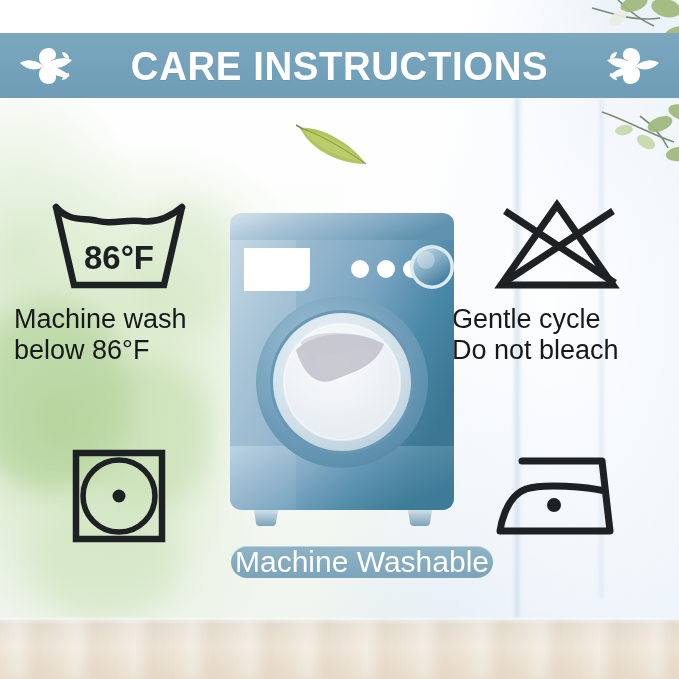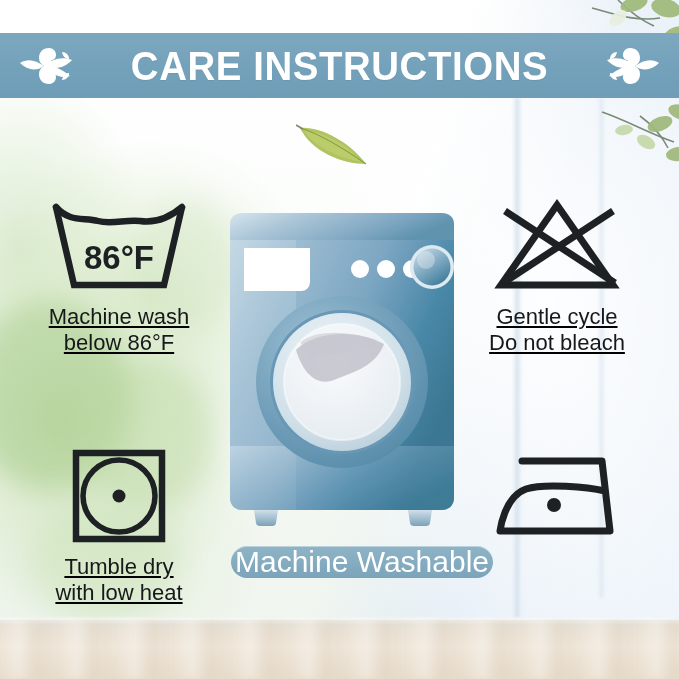--- a/index.html
+++ b/index.html
@@ -131,32 +131,30 @@
   .float-leaf {
     position: absolute;
     left: 296px; top: 118px;
     width: 76px; height: 52px;
   }
 
   
   .item {
     position: absolute;
     width: 210px;
-    text-align: center;
-    text-decoration: underline;
   }
   .item .glyph {
     height: 100px;
     display: flex;
     align-items: center;
     justify-content: center;
   }
   .item .caption {
     margin-top: 8px;
-    font-size: 22px;
+    font-size: 27px;
     line-height: 1.16;
     color: #16181a;
     font-family: "Liberation Sans", sans-serif;
     white-space: pre-line;
   }
   #item-wash    { left: 14px;  top: 196px; }
   #item-bleach  { left: 452px; top: 196px; }
   #item-dry     { left: 14px;  top: 446px; }
   #item-iron    { left: 452px; top: 446px; }
 
@@ -280,22 +278,20 @@
   </div>
 
   <div class="item" id="item-dry">
     <div class="glyph">
       <svg width="100" height="98" viewBox="0 0 100 98">
         <rect x="7" y="6" width="86" height="86" stroke="#1d2124" stroke-width="6.5" fill="none"></rect>
         <circle cx="50" cy="49" r="36" stroke="#1d2124" stroke-width="5.5" fill="none"></circle>
         <circle cx="50" cy="49" r="6.5" fill="#1d2124"></circle>
       </svg>
     </div>
-    <div class="caption">Tumble dry
-with low heat</div>
   </div>
 
   <div class="item" id="item-iron">
     <div class="glyph">
       <svg width="130" height="98" viewBox="0 0 130 98">
         <path d="M30 14 L 110 14 L 118 84 L 8 84 C 8 84, 12 50, 34 42 C 52 36, 96 40, 113 44" stroke="#1d2124" stroke-width="7" fill="none" stroke-linejoin="round" stroke-linecap="round"></path>
         <circle cx="62" cy="58" r="7" fill="#1d2124"></circle>
       </svg>
     </div>
   </div>

